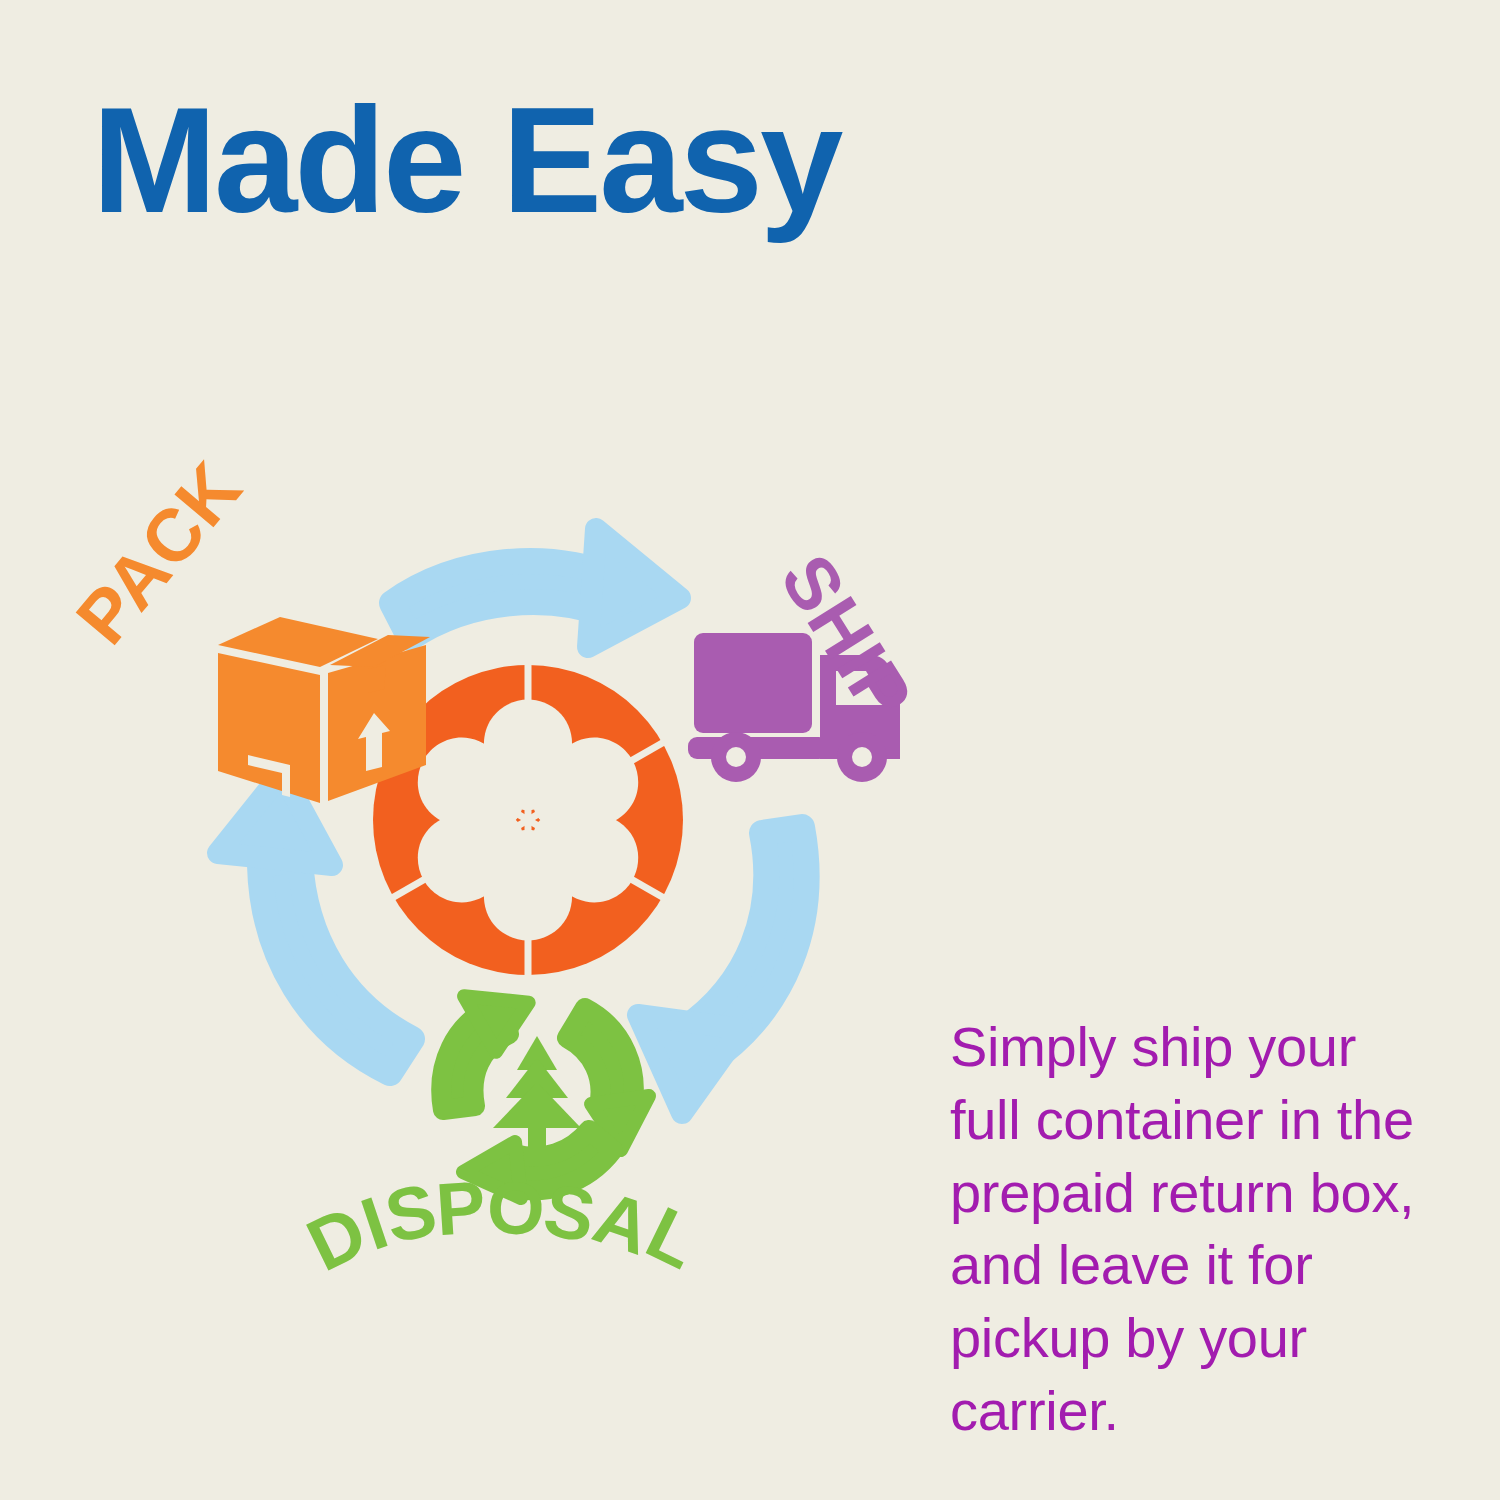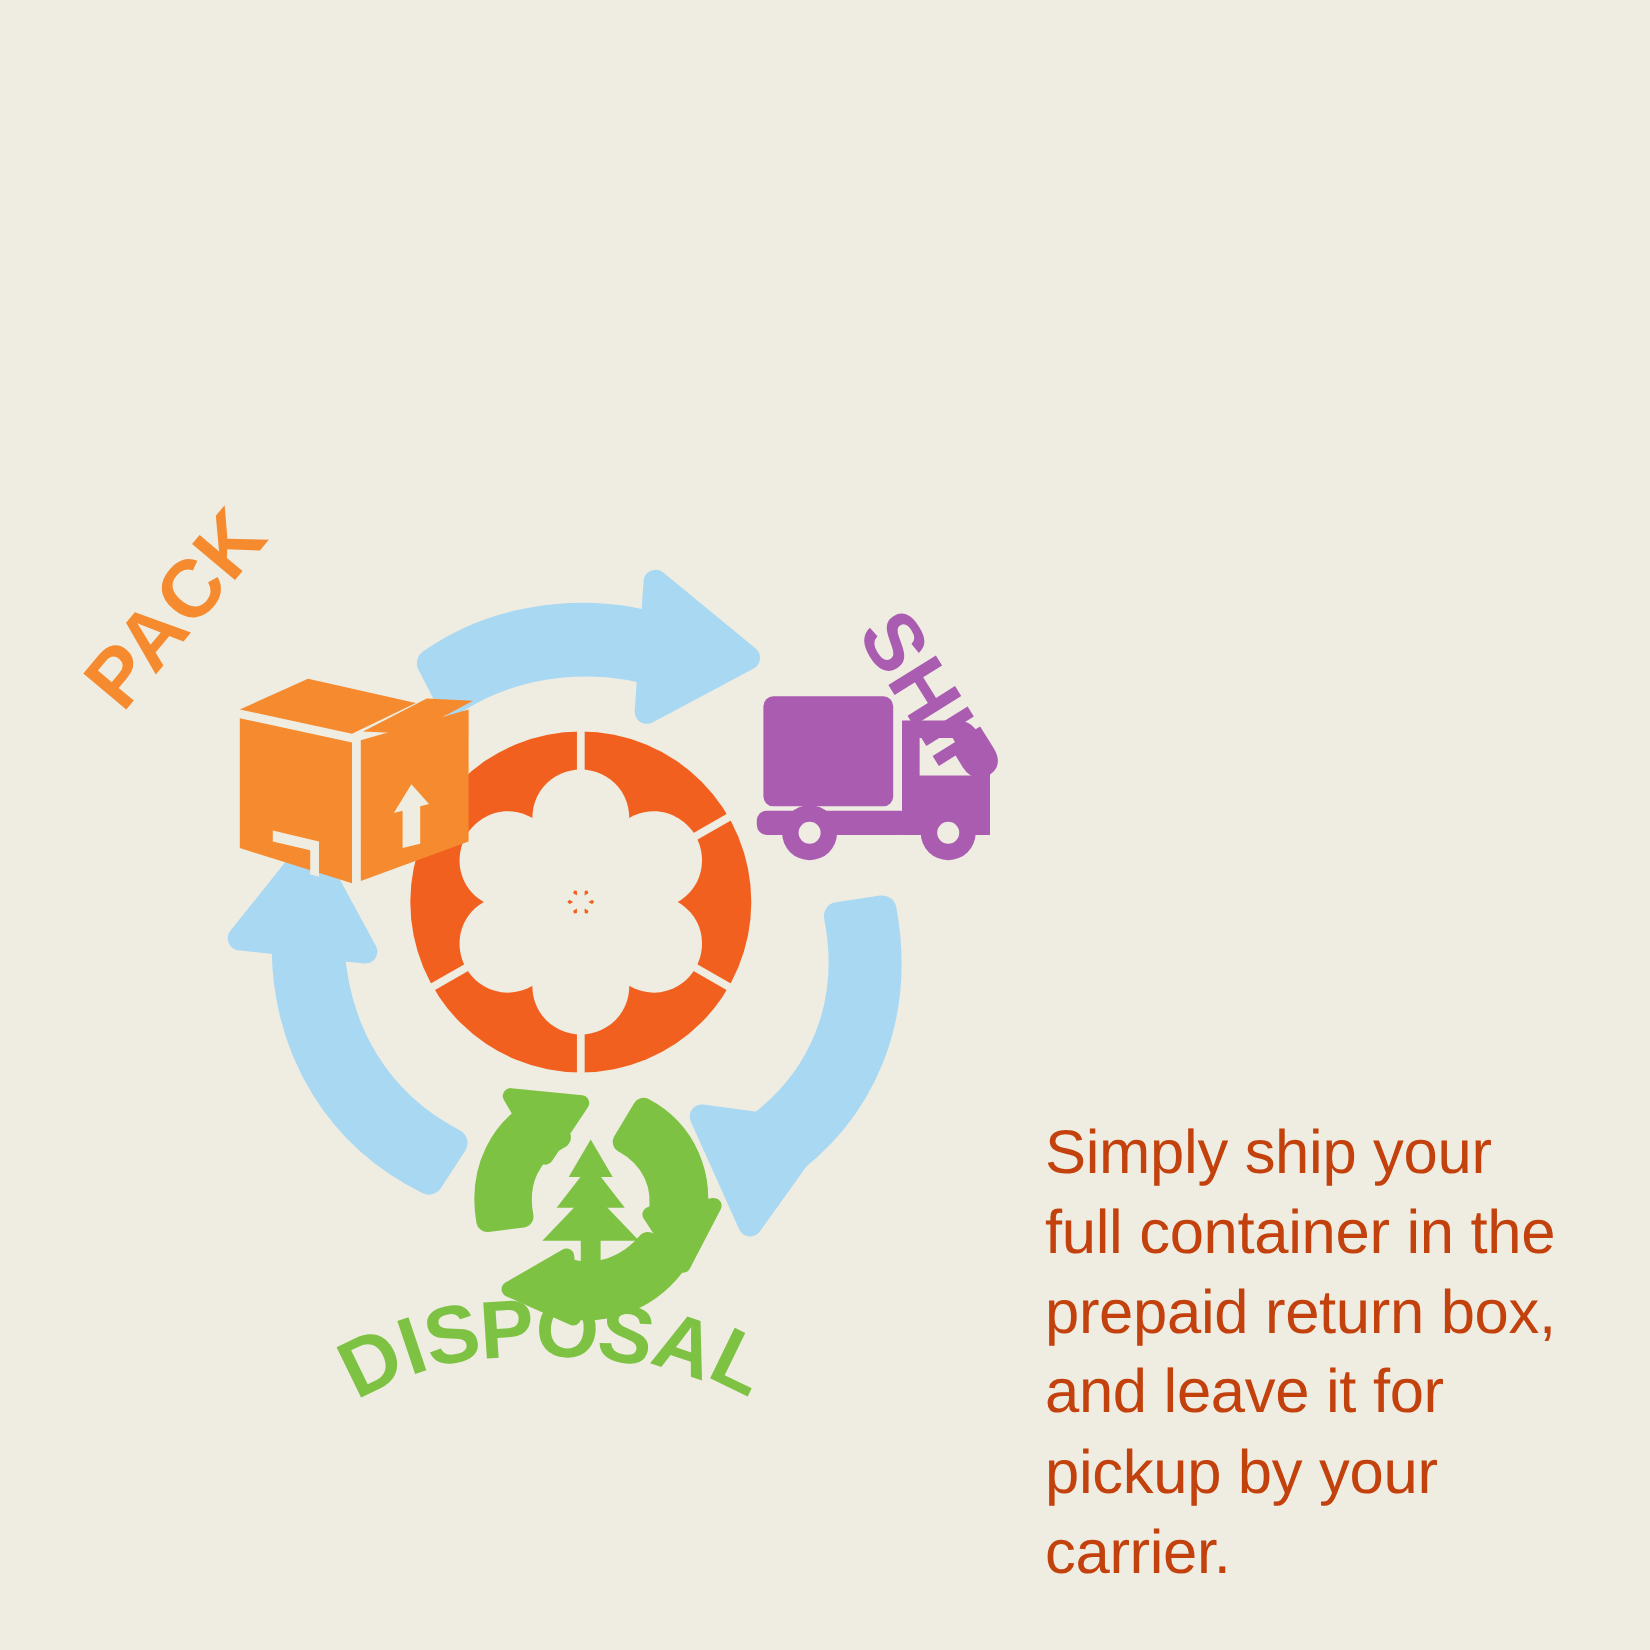--- a/index.html
+++ b/index.html
@@ -98,31 +98,32 @@
 
   
   #body-copy {
     position: absolute;
     left: 950px;
     top: 955px;
     width: 470px;
     font-family: "Liberation Sans", sans-serif;
     font-size: 56px;
     line-height: 1.30;
-    color: #c2410c;
+    color: #a21caf;
     font-weight: 400;
     letter-spacing: -0.3px;
   }
 </style>
 </head>
 <body>
 
 <div id="canvas">
 
   <div class="heading-block">
+    <div class="title-line2">Made Easy</div>
   </div>
 
   <div id="cycle">
     <svg viewBox="0 0 840 840" xmlns="http://www.w3.org/2000/svg">
 
       <g>
 
         <g>
           <path d="M 332 148
                    C 400 100, 490 96, 556 122

